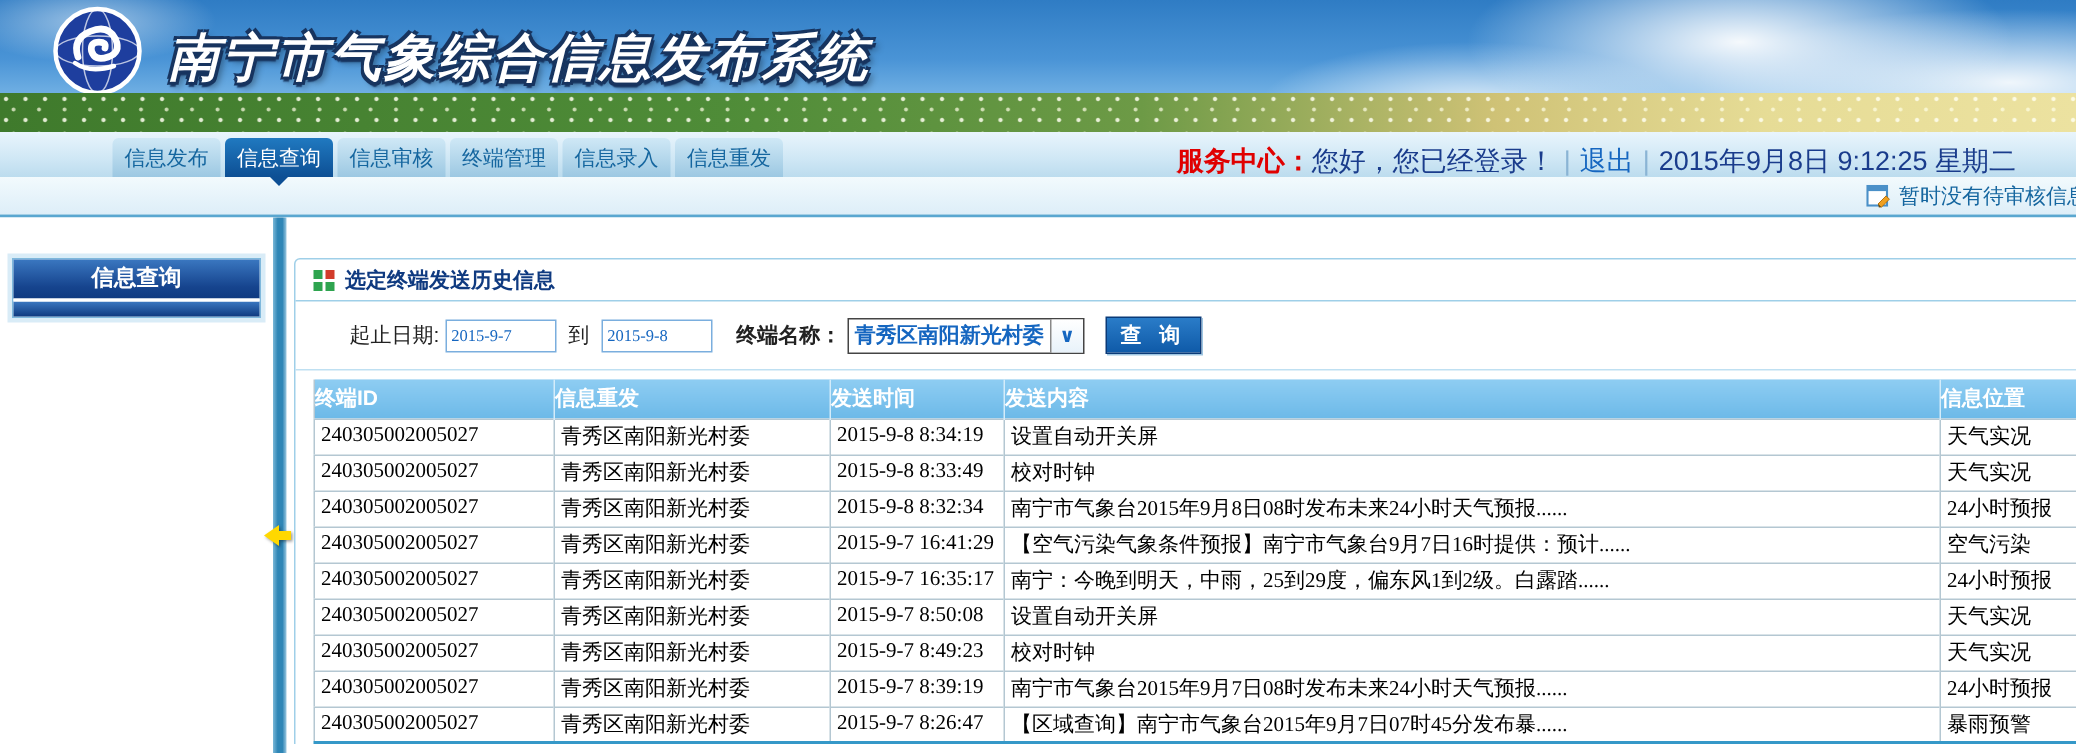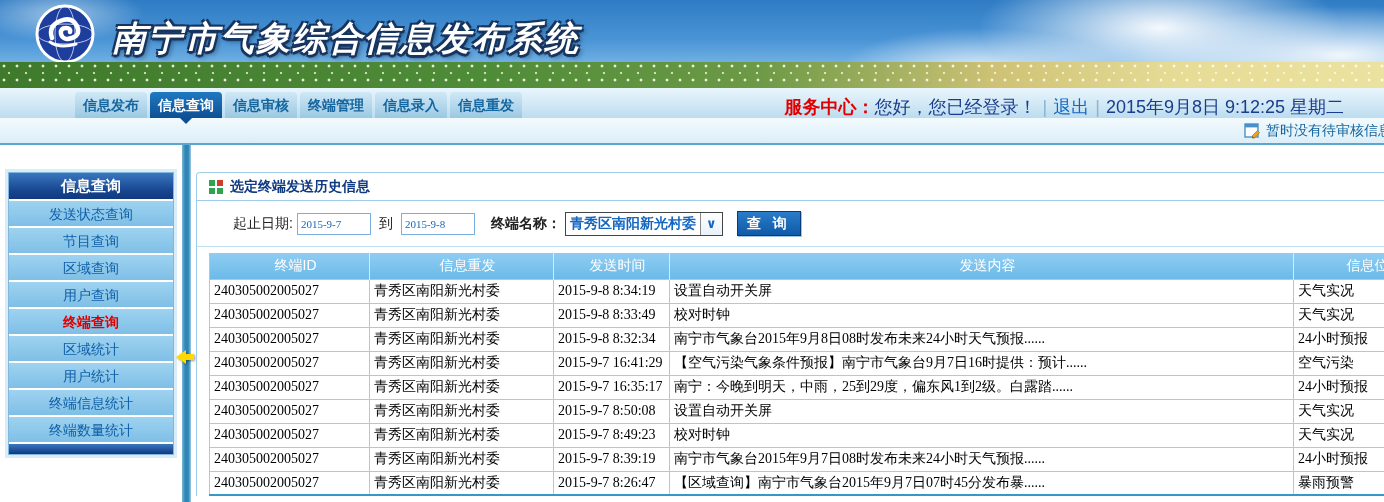--- a/index.html
+++ b/index.html
@@ -28,21 +28,21 @@
     text-shadow:0 0 2px #fff,0 0 3px #fff,1px 1px 0 #fff,-1px -1px 0 #fff; letter-spacing:2px; }
   .app-title { position:absolute; left:112px; top:16px; font-size:34px; font-weight:bold; font-style:italic;
     color:#fff; letter-spacing:2px;
     text-shadow:-2px -2px 0 #17345f,2px -2px 0 #17345f,-2px 2px 0 #17345f,2px 2px 0 #17345f,0 3px 1px #17345f,3px 3px 5px rgba(0,0,0,.45);text-align:center; }
 
   
   .navbar { position:relative; height:30px; background:linear-gradient(180deg,#e9f5fc 0%,#cfe7f5 60%,#bcdcee 100%);
     display:flex; align-items:flex-end; }
   .tabs { display:flex; gap:3px; margin-left:75px; height:26px; }
   .tab { position:relative; min-width:64px; padding:0 8px; height:26px; line-height:26px; text-align:center;
-    font-size:14px; font-weight:bold; color:#15669f; background:linear-gradient(180deg,#cfe8f6,#9cc8e2);
+    font-size:14px; font-weight:normal; color:#15669f; background:linear-gradient(180deg,#cfe8f6,#9cc8e2);
     border-radius:4px 4px 0 0; cursor:pointer; }
   .tab.active { background:linear-gradient(180deg,#2079c0,#0d4f94); color:#fff; }
   .tab.active .tab-tri { position:absolute; left:50%; bottom:-6px; margin-left:-6px; width:0; height:0;
     border-left:6px solid transparent; border-right:6px solid transparent; border-top:6px solid #0d4f94; z-index:5; }
   .nav-right { position:absolute; right:40px; top:7px; font-size:18px; color:#1a3c8c; white-space:nowrap; }
   .nav-right .svc { color:#e00000; font-weight:bold; }
   .nav-right .sep { color:#8ab4d4; margin:0 6px; }
   .nav-right .logout { color:#1566c0; cursor:pointer; }
 
   
@@ -98,21 +98,21 @@
   .select-chev { width:22px; height:100%; border-left:1px solid #888; display:flex; align-items:center; justify-content:center;
     color:#1566c0; font-size:13px; font-weight:bold; background:linear-gradient(180deg,#fff,#e8f2fa); }
   .query-btn { margin-left:14px; width:64px; height:25px; border:1px solid #0a3a78;
     background:linear-gradient(180deg,#2a7cc8,#0f5aa8); color:#fff; font-size:14px; font-weight:bold;
     letter-spacing:4px; cursor:pointer; box-shadow:1px 1px 0 #9ec6e2; }
 
   
   table.hist { margin:6px 0 0 12px; border-collapse:collapse; table-layout:fixed; width:1234px;
     border-bottom:2px solid #3598c8; border-left:1px solid #b4c7d2; }
   .hist th { height:26px; background:linear-gradient(180deg,#8ecdf2,#6cb9e8); color:#fff; font-size:14px;
-    font-weight:normal; border-right:1px solid #d4ecfa; text-align:center;padding-left:12px; }
+    font-weight:bold; border-right:1px solid #d4ecfa; text-align:left; }
   .hist td { height:24px; background:#fff; border-right:1px solid #b4c7d2; border-top:1px solid #b4c7d2;
     font-size:14px; color:#000; padding:0 4px; white-space:nowrap; overflow:hidden;
     font-family:"Liberation Serif","DejaVu Serif",serif; }
   .hist .c-id { width:160px; }
   .hist .c-name { width:184px; }
   .hist .c-time { width:116px; }
   .hist .c-content { width:624px; }
   .hist .c-cat { width:150px; }
 </style>
 </head>
@@ -157,31 +157,20 @@
         <path d="M8 13 L8.6 15.4 L10.2 15.2 Z" fill="#6a4a10"></path>
       </svg>
       <span>暂时没有待审核信息</span>
     </div>
   </div>
 
   <div class="page-body">
 
     <div class="sidebar">
       <div class="sidebar-header">信息查询</div>
-      <div id="side-items">
-          <div class="side-item">发送状态查询</div>
-          <div class="side-item">节目查询</div>
-          <div class="side-item">区域查询</div>
-          <div class="side-item">用户查询</div>
-          <div class="side-item active">终端查询</div>
-          <div class="side-item">区域统计</div>
-          <div class="side-item">用户统计</div>
-          <div class="side-item">终端信息统计</div>
-          <div class="side-item">终端数量统计</div>
-        </div>
       <div class="sidebar-footer"></div>
     </div>
 
     <div class="splitter">
       <span class="split-arrow"></span>
     </div>
 
     <div class="panel">
       <div class="panel-header">
         <span class="grid-icon">

